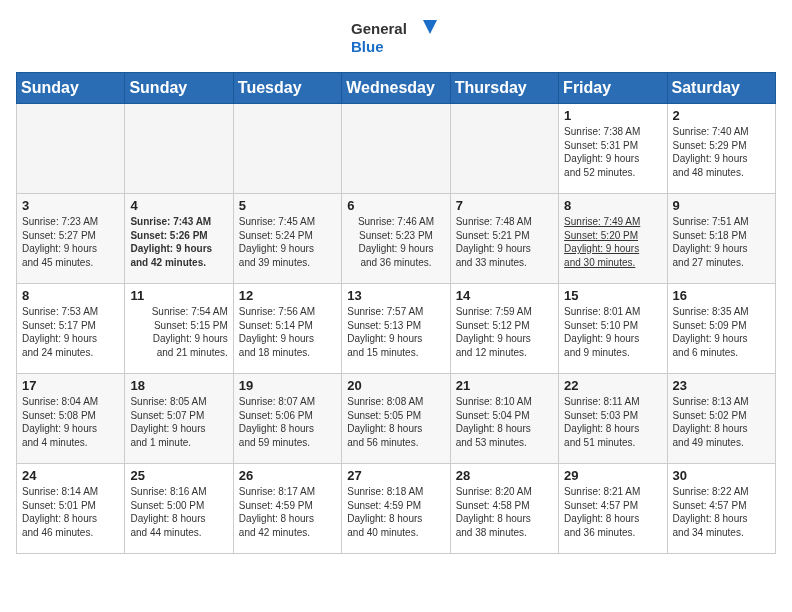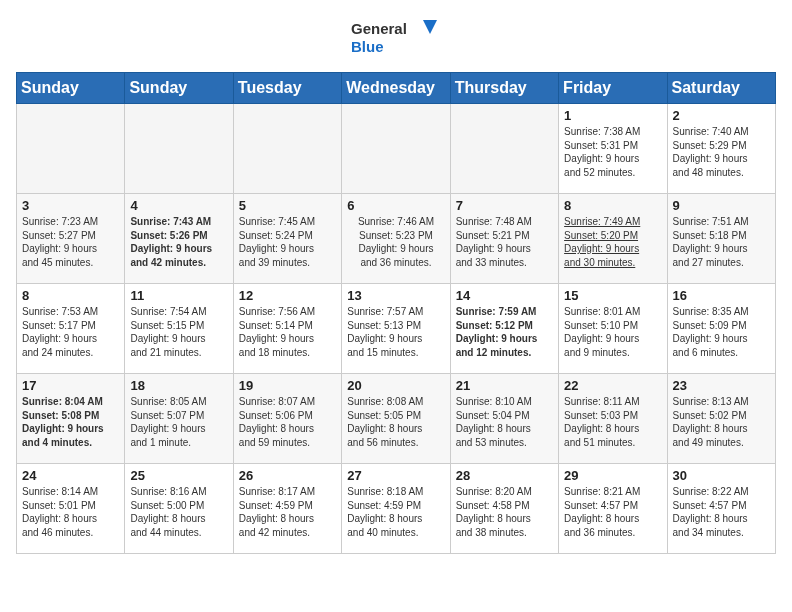--- a/index.html
+++ b/index.html
@@ -176,42 +176,42 @@
       <tr>
         <td>
           <div class="day-num">8</div>
           <div class="cell-text" style="white-space: pre-line;">Sunrise: 7:53 AM
 Sunset: 5:17 PM
 Daylight: 9 hours
 and 24 minutes.</div>
         </td>
         <td>
           <div class="day-num">11</div>
-          <div class="cell-text" style="white-space: pre-line;">Sunrise: 7:54 AM
+          <div class="cell-text" style="white-space: pre-line; text-align: right;">Sunrise: 7:54 AM
 Sunset: 5:15 PM
 Daylight: 9 hours
 and 21 minutes.</div>
         </td>
         <td>
           <div class="day-num">12</div>
           <div class="cell-text" style="white-space: pre-line;">Sunrise: 7:56 AM
 Sunset: 5:14 PM
 Daylight: 9 hours
 and 18 minutes.</div>
         </td>
         <td>
           <div class="day-num">13</div>
           <div class="cell-text" style="white-space: pre-line;">Sunrise: 7:57 AM
 Sunset: 5:13 PM
 Daylight: 9 hours
 and 15 minutes.</div>
         </td>
         <td>
           <div class="day-num">14</div>
-          <div class="cell-text" style="white-space: pre-line; font-weight: bold;">Sunrise: 7:59 AM
+          <div class="cell-text" style="white-space: pre-line;">Sunrise: 7:59 AM
 Sunset: 5:12 PM
 Daylight: 9 hours
 and 12 minutes.</div>
         </td>
         <td>
           <div class="day-num">15</div>
           <div class="cell-text" style="white-space: pre-line;">Sunrise: 8:01 AM
 Sunset: 5:10 PM
 Daylight: 9 hours
 and 9 minutes.</div>
@@ -220,21 +220,21 @@
           <div class="day-num">16</div>
           <div class="cell-text" style="white-space: pre-line;">Sunrise: 8:35 AM
 Sunset: 5:09 PM
 Daylight: 9 hours
 and 6 minutes.</div>
         </td>
       </tr>
       <tr>
         <td>
           <div class="day-num">17</div>
-          <div class="cell-text" style="white-space: pre-line; font-weight: bold;">Sunrise: 8:04 AM
+          <div class="cell-text" style="white-space: pre-line;">Sunrise: 8:04 AM
 Sunset: 5:08 PM
 Daylight: 9 hours
 and 4 minutes.</div>
         </td>
         <td>
           <div class="day-num">18</div>
           <div class="cell-text" style="white-space: pre-line;">Sunrise: 8:05 AM
 Sunset: 5:07 PM
 Daylight: 9 hours
 and 1 minute.</div>

